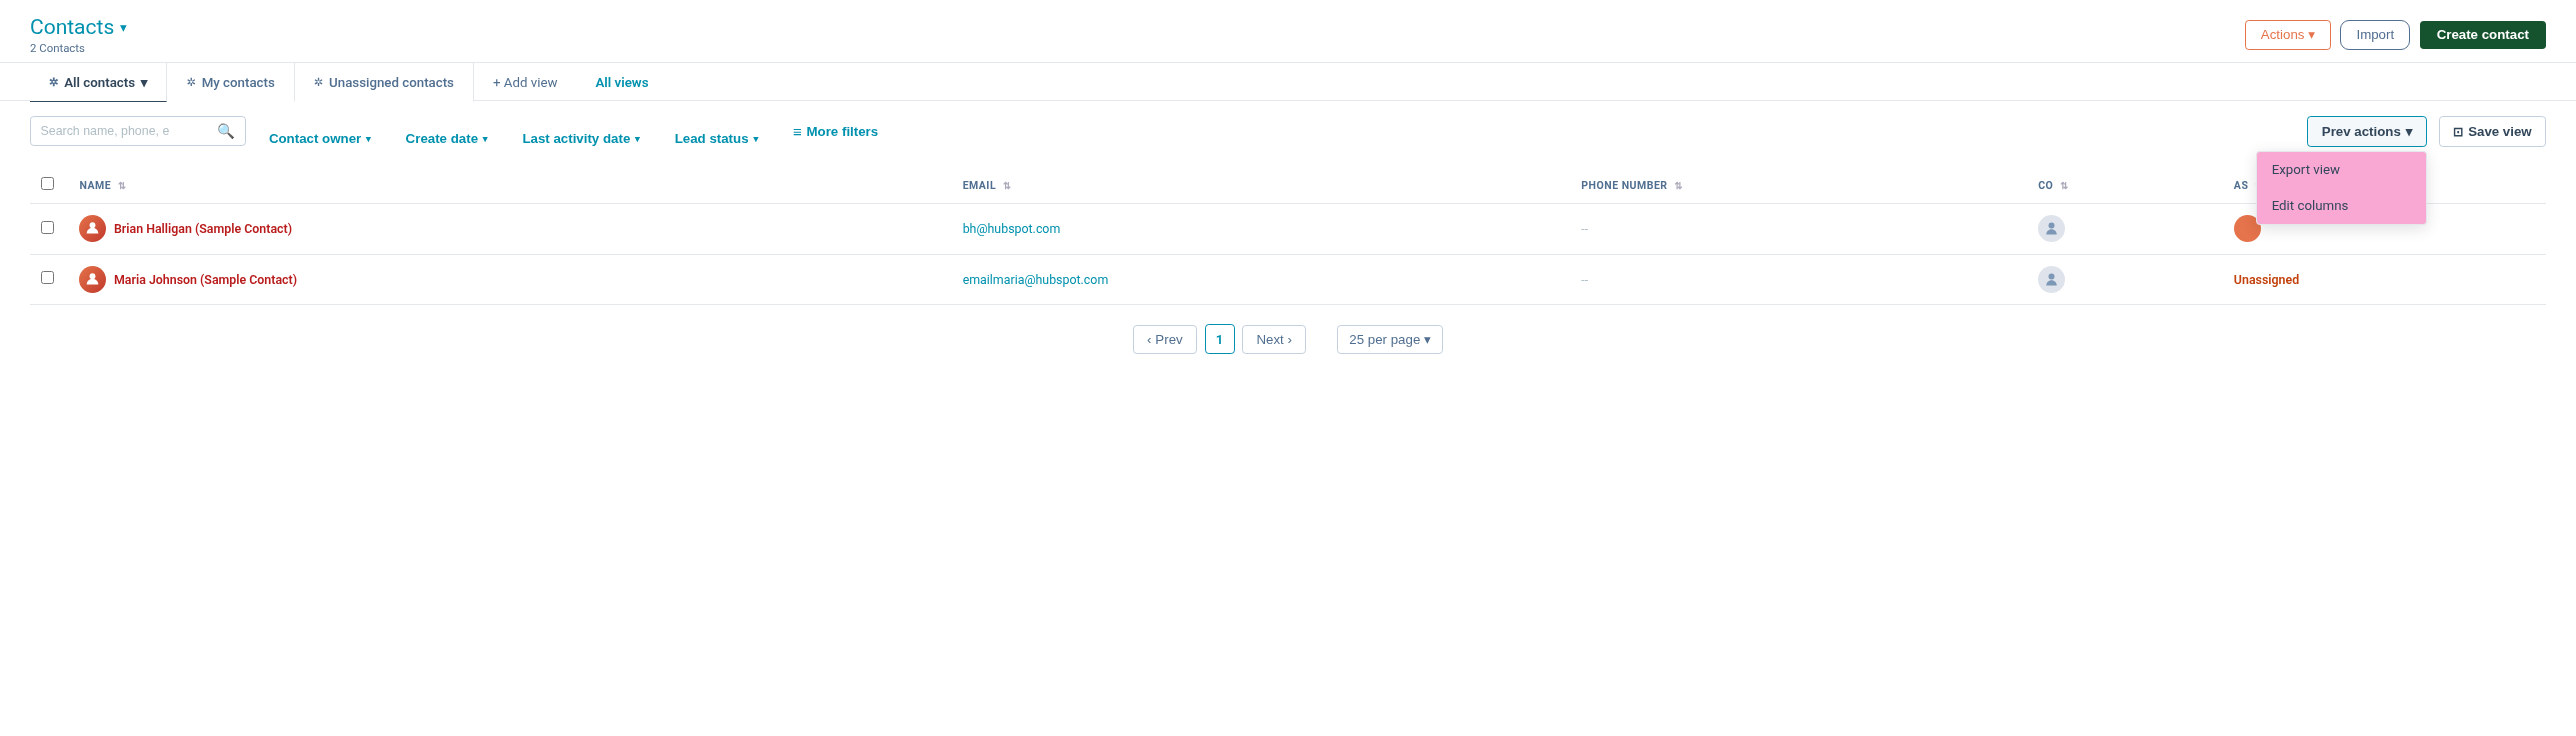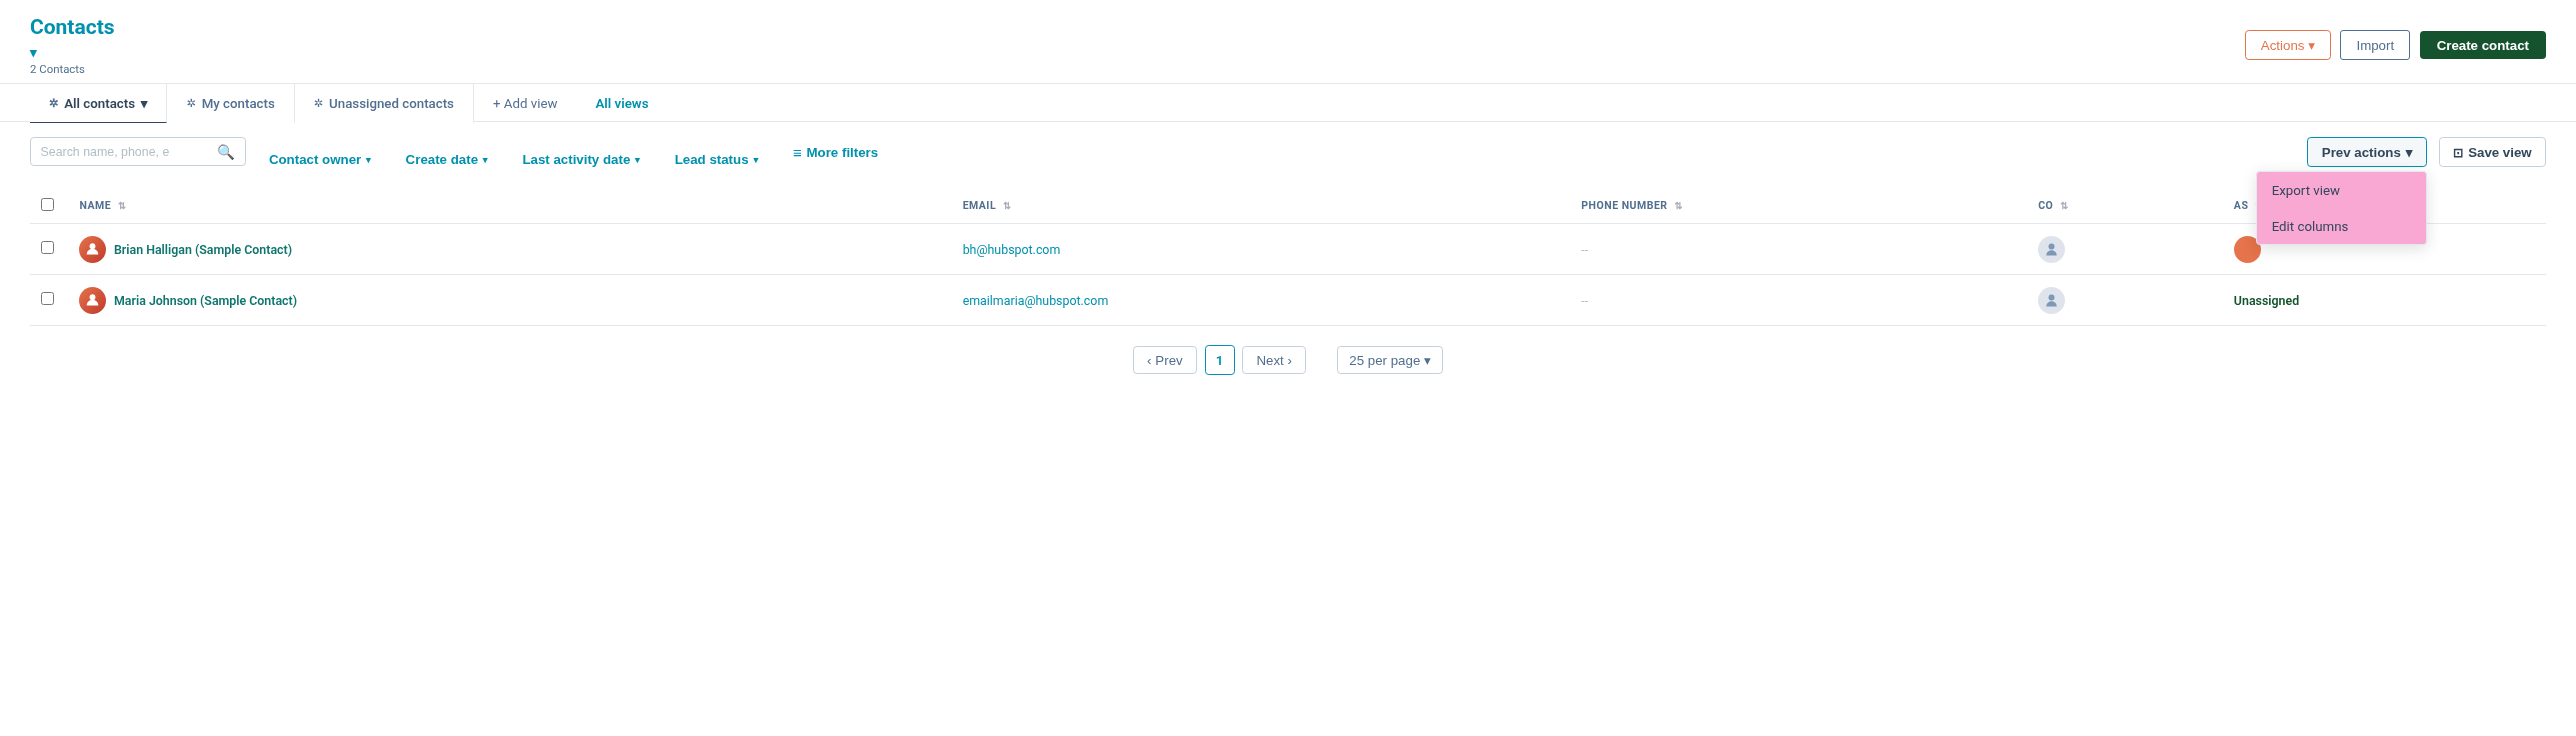--- a/index.html
+++ b/index.html
@@ -13,25 +13,25 @@
     
     .top-header {
       display: flex;
       align-items: center;
       justify-content: space-between;
       padding: 15px 30px 7.6px 30px;
       border-bottom: 1px solid #e5e8eb;
     }
     .title-area h1 {
       font-size: 21px;
-      font-weight: 700;
-      color: #0091ae;
-      display: flex;
+      font-weight: 400;
+      color: #0091ae;
+      display: flex;
+      align-items: center;
       gap: 5.7px;
-      flex-direction: column;
     }
     .title-area h1 .chevron-down {
       font-size: 13.3px;
       color: #0091ae;
     }
     .title-area .subtitle {
       font-size: 11.4px;
       color: #516f90;
       margin-top: 1.9px;
     }
@@ -51,21 +51,21 @@
       display: flex;
       align-items: flex-start;
       gap: 3.8px;
       font-weight: 500;
     }
     .btn-import {
       border: 1.4px solid #516f90;
       color: #516f90;
       background: #fff;
       padding: 6.7px 15px;
-      border-radius: 3px;
+      border-radius: 9px;
       cursor: pointer;
       font-size: 13.3px;
       font-weight: 500;
     }
     .btn-create {
       background: #14532d;
       color: #fff;
       border: none;
       padding: 6.7px 17px;
       border-radius: 3.8px;
@@ -269,21 +269,21 @@
     }
     tbody tr {
       border-bottom: 1px solid #e5e8eb;
     }
     tbody td {
       padding: 11.4px 11.4px;
       vertical-align: middle;
     }
     .checkbox-col { width: 38px; }
     .contact-name {
-      color: #0f766e;
+      color: #b91c1c;
       font-weight: 600;
       cursor: pointer;
       text-decoration: none;
     }
     .email-link {
       color: #0091ae;
       cursor: pointer;
     }
     .muted { color: #b0bec5; }
     .avatar-hubspot {
@@ -350,21 +350,21 @@
       border: 1px solid #c5d0de;
       border-radius: 3.8px;
       background: #fff;
       cursor: pointer;
       color: #516f90;
       font-size: 13.3px;
       margin-left: 23px;
     }
 
     .unassigned-badge {
-      color: #14532d;
+      color: #c2410c;
       font-weight: 600;
     }
 
     
     .table-actions-wrapper {
       position: relative;
       display: inline-block;
     }
   </style>
 </head>

